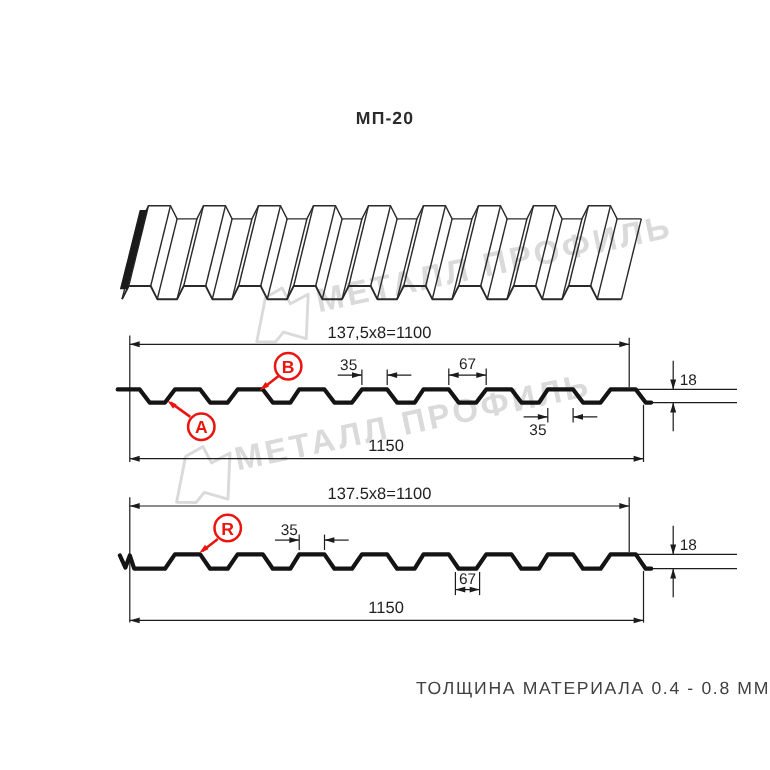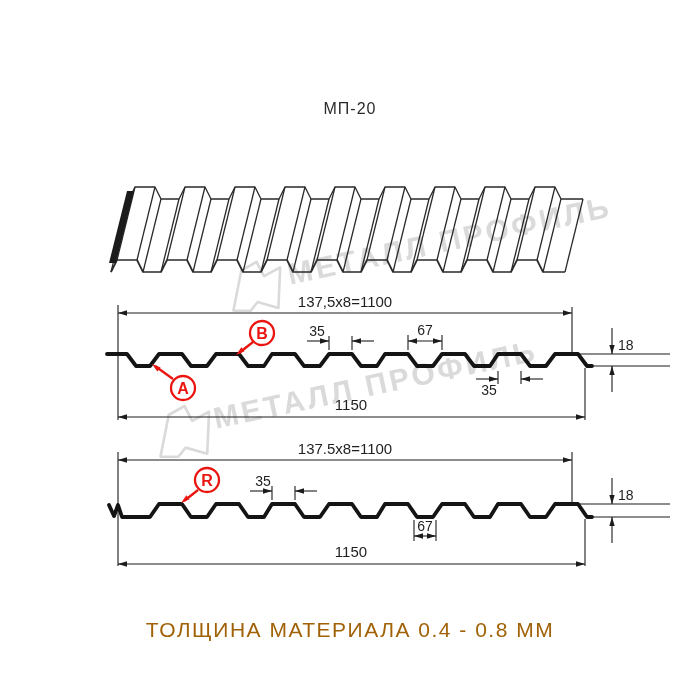--- a/index.html
+++ b/index.html
@@ -1,23 +1,23 @@
 <!DOCTYPE html>
 <html><head>
 <meta charset="utf-8">
 <style>
   html,body{margin:0;padding:0;background:#fff;}
   .canvas{position:relative;width:700px;height:700px;background:#ffffff;
           font-family:"Liberation Sans",sans-serif;overflow:hidden;}
   .title{position:absolute;top:52px;left:0;width:700px;text-align:center;
          font-size:41px;font-weight:bold;letter-spacing:2px;color:#151515;}
   .subtitle{position:absolute;top:100px;left:0;width:700px;text-align:center;
-         font-size:16px;font-weight:normal;letter-spacing:1px;color:#2b2b2b;}
-  .footer{position:absolute;top:618px;left:0;width:700px;text-align:center;
-         font-size:21px;letter-spacing:1.5px;color:#a16207;}
+         font-size:16px;font-weight:bold;letter-spacing:1px;color:#2b2b2b;}
+  .footer{position:absolute;top:618px;left:0;width:700px;text-align:right;
+         font-size:16px;letter-spacing:1.5px;color:#404040;}
   .wm-text{position:absolute;white-space:nowrap;font-weight:bold;font-size:30px;
          letter-spacing:3px;color:#dadada;transform:rotate(-12deg);transform-origin:0 50%;}
   .wm-logo{position:absolute;transform:rotate(-6deg);}
   .wm1-t{left:288px;top:258px;}
   .wm2-t{left:214px;top:402px;}
   .wm1-l{left:226px;top:260px;}
   .wm2-l{left:152px;top:404px;}
   svg{position:absolute;left:0;}
   .s3d{top:165px;}
   .sA{top:295px;}

